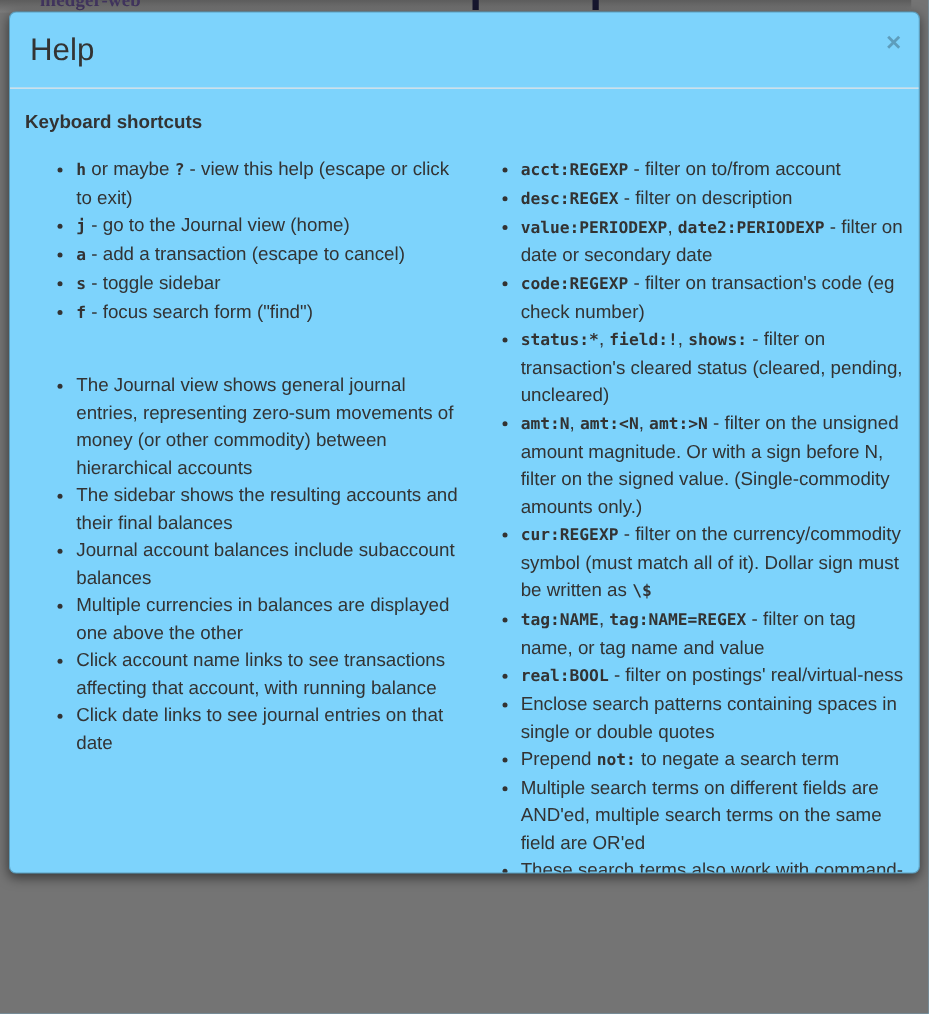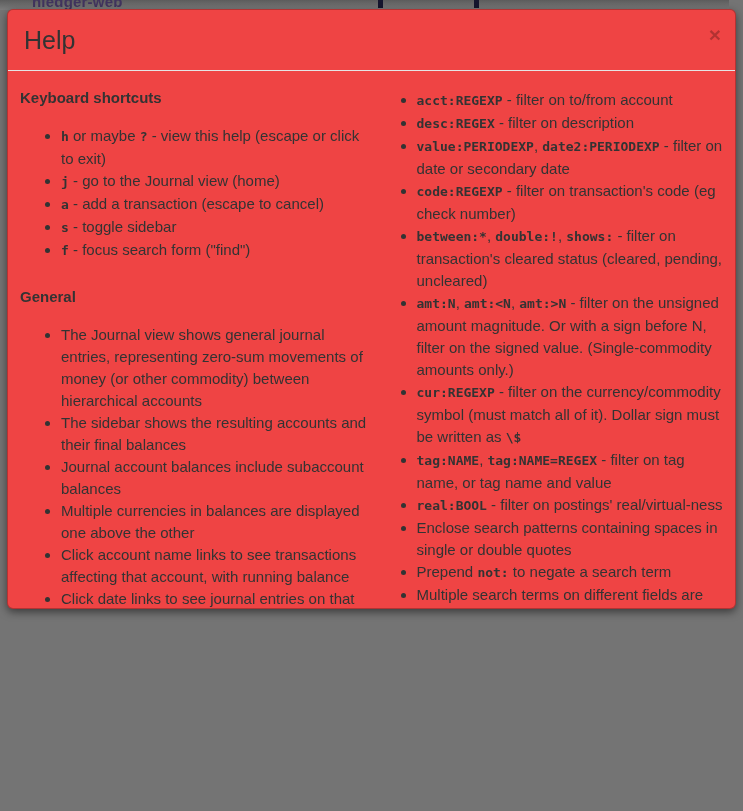--- a/index.html
+++ b/index.html
@@ -6,35 +6,35 @@
   body{
     width:743px;height:811px;overflow:hidden;position:relative;
     background:#747474;
     font-family:"Liberation Sans","DejaVu Sans",sans-serif;
     -webkit-font-smoothing:antialiased;
   }
   
   .top-strip{
     position:absolute;top:0;left:0;width:729px;height:10px;
     background:linear-gradient(#5c5c5c,#7d7d7d);
-    overflow:hidden;z-index:1;
+    overflow:hidden;z-index:1;font-family:Liberation Serif, serif;
   }
   .brand-link{
     position:absolute;left:32px;top:-7px;
     font-size:15px;font-weight:bold;color:#41345e;text-decoration:none;
     letter-spacing:.2px;
   }
   .frag{position:absolute;top:0;background:#16162e;}
   .frag-a{left:378px;width:5px;height:8px;}
   .frag-b{left:474px;width:5px;height:8px;}
 
   
   .help-modal{
-    position:absolute;left:7px;top:9px;width:729px;height:600px;
-    box-sizing:border-box;background:#ef4444;
+    position:absolute;left:7px;top:9px;width:729px;height:690px;
+    box-sizing:border-box;background:#7dd3fc;
     border:1px solid rgba(0,0,0,.25);border-radius:6px;
     box-shadow:0 3px 9px rgba(0,0,0,.5);
     z-index:2;overflow:hidden;
   }
   .modal-header{
     position:relative;height:61px;box-sizing:border-box;
     padding:14px 16px;border-bottom:1px solid #e5e5e5;
   }
   .modal-title{
     margin:0;font-size:25px;font-weight:400;color:#333;line-height:32px;
@@ -49,21 +49,21 @@
   .modal-body{
     display:flex;gap:8px;padding:18px 12px;box-sizing:border-box;
   }
   .col{flex:1;min-width:0;}
   .section-heading{
     margin:0 0 18px 0;font-size:15px;font-weight:700;color:#333;line-height:18px;
   }
   ul.help-list{
     margin:0 0 26px 0;padding:0 0 0 41px;list-style:disc;
   }
-  ul.help-list:last-child{margin-bottom:0;}
+  ul.help-list:last-child{margin-bottom:0;margin-top:36px;}
   ul.help-list li{
     font-size:15px;line-height:22px;color:#333;
   }
   code.kbd{
     font-family:"DejaVu Sans Mono","Liberation Mono",monospace;
     font-weight:700;font-size:13px;color:#333;
   }
 </style>
 </head>
 <body>
@@ -82,37 +82,36 @@
   <div class="modal-body">
     <div class="col">
         <h4 class="section-heading">Keyboard shortcuts</h4>
         <ul class="help-list">
           <li><code class="kbd">h</code> or maybe <code class="kbd">?</code> - view this help (escape or click to exit)</li>
           <li><code class="kbd">j</code> - go to the Journal view (home)</li>
           <li><code class="kbd">a</code> - add a transaction (escape to cancel)</li>
           <li><code class="kbd">s</code> - toggle sidebar</li>
           <li><code class="kbd">f</code> - focus search form ("find")</li>
         </ul>
-        <h4 class="section-heading">General</h4>
         <ul class="help-list">
           <li>The Journal view shows general journal entries, representing zero-sum movements of money (or other commodity) between hierarchical accounts</li>
           <li>The sidebar shows the resulting accounts and their final balances</li>
           <li>Journal account balances include subaccount balances</li>
           <li>Multiple currencies in balances are displayed one above the other</li>
           <li>Click account name links to see transactions affecting that account, with running balance</li>
           <li>Click date links to see journal entries on that date</li>
         </ul>
       </div>
     <div class="col">
         <ul class="help-list">
           <li><code class="kbd">acct:REGEXP</code> - filter on to/from account</li>
           <li><code class="kbd">desc:REGEX</code> - filter on description</li>
           <li><code class="kbd">value:PERIODEXP</code>, <code class="kbd">date2:PERIODEXP</code> - filter on date or secondary date</li>
           <li><code class="kbd">code:REGEXP</code> - filter on transaction's code (eg check number)</li>
-          <li><code class="kbd">between:*</code>, <code class="kbd">double:!</code>, <code class="kbd">shows:</code> - filter on transaction's cleared status (cleared, pending, uncleared)</li>
+          <li><code class="kbd">status:*</code>, <code class="kbd">field:!</code>, <code class="kbd">shows:</code> - filter on transaction's cleared status (cleared, pending, uncleared)</li>
           <li><code class="kbd">amt:N</code>, <code class="kbd">amt:&lt;N</code>, <code class="kbd">amt:&gt;N</code> - filter on the unsigned amount magnitude. Or with a sign before N, filter on the signed value. (Single-commodity amounts only.)</li>
           <li><code class="kbd">cur:REGEXP</code> - filter on the currency/commodity symbol (must match all of it). Dollar sign must be written as <code class="kbd">\$</code></li>
           <li><code class="kbd">tag:NAME</code>, <code class="kbd">tag:NAME=REGEX</code> - filter on tag name, or tag name and value</li>
           <li><code class="kbd">real:BOOL</code> - filter on postings' real/virtual-ness</li>
           <li>Enclose search patterns containing spaces in single or double quotes</li>
           <li>Prepend <code class="kbd">not:</code> to negate a search term</li>
           <li>Multiple search terms on different fields are AND'ed, multiple search terms on the same field are OR'ed</li>
           <li>These search terms also work with command-line hledger</li>
         </ul>
       </div>

